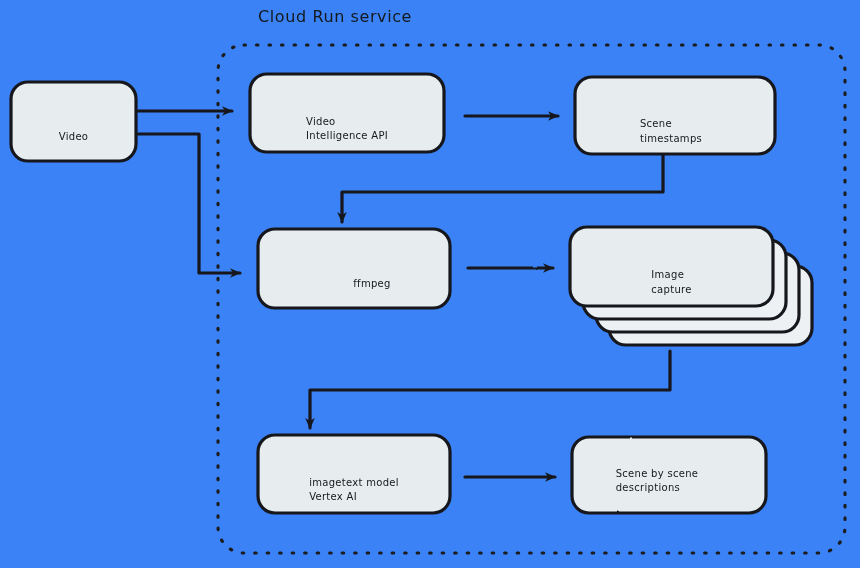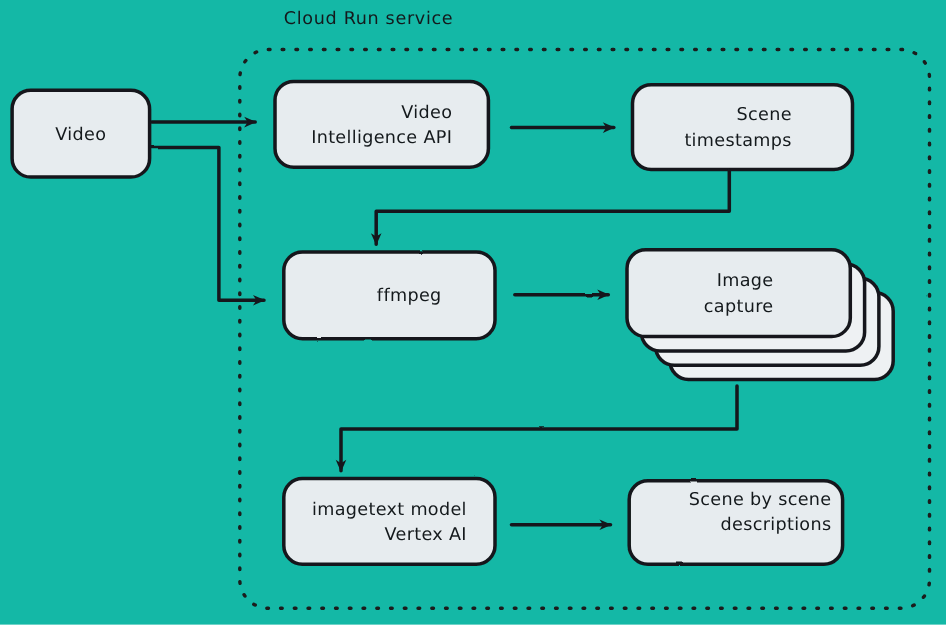--- a/index.html
+++ b/index.html
@@ -11,42 +11,43 @@
   body {
     width: 860px;
     height: 568px;
     overflow: hidden;
     font-family: "DejaVu Sans", sans-serif;
   }
   #canvas {
     position: relative;
     width: 860px;
     height: 568px;
-    background: #14b8a6;
+    background: #3b82f6;
   }
   #diagram-svg {
     position: absolute;
     left: 0;
     top: 0;
     width: 860px;
     height: 568px;
   }
   .node-label {
     position: absolute;
     display: flex;
     align-items: center;
     justify-content: center;
-    text-align: right;
+    text-align: left;
     color: #14191c;
     font-family: "DejaVu Sans", sans-serif;
-    font-size: 16px;
+    font-size: 10px;
     line-height: 1.45;
     letter-spacing: 0.3px;
     white-space: pre-line;
     pointer-events: none;
+    margin-top: 16px;
   }
   .group-title {
     position: absolute;
     color: #14191c;
     font-family: "DejaVu Sans", sans-serif;
     font-size: 16px;
     letter-spacing: 0.6px;
     white-space: nowrap;
   }
 </style>
@@ -133,16 +134,16 @@
 timestamps</div>
 
   <div class="node-label" style="left:258px; top:229px; width:228px; height:79px;">ffmpeg</div>
 
   <div class="node-label" style="left:570px; top:227px; width:203px; height:79px;">Image
 capture</div>
 
   <div class="node-label" style="left:258px; top:435px; width:192px; height:78px;">imagetext model
 Vertex AI</div>
 
-  <div class="node-label" style="left:594px; top:437px; width:194px; height:56px;">Scene by scene
+  <div class="node-label" style="left:560px; top:437px; width:194px; height:56px;">Scene by scene
 descriptions</div>
 
 </div>
 
 </body></html>

